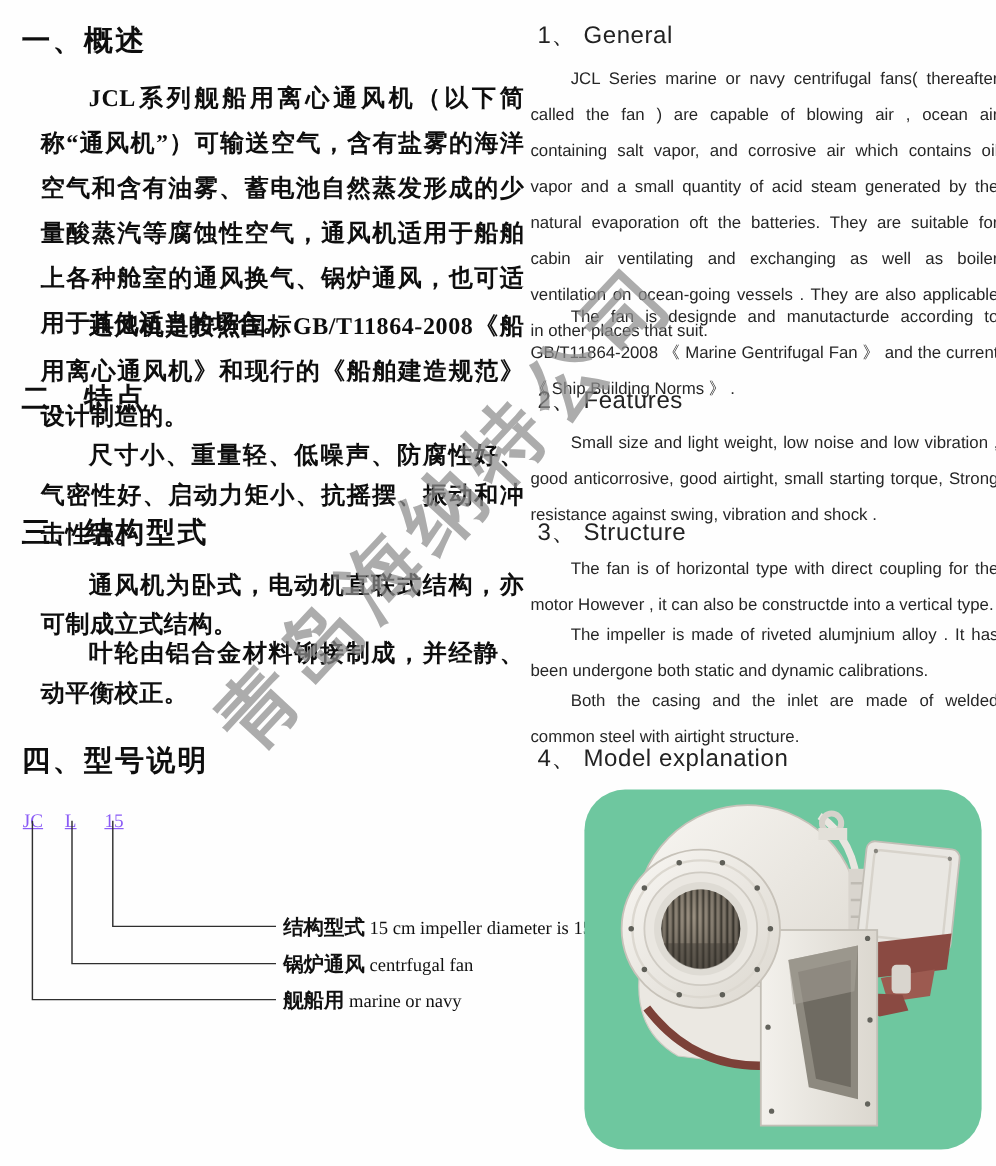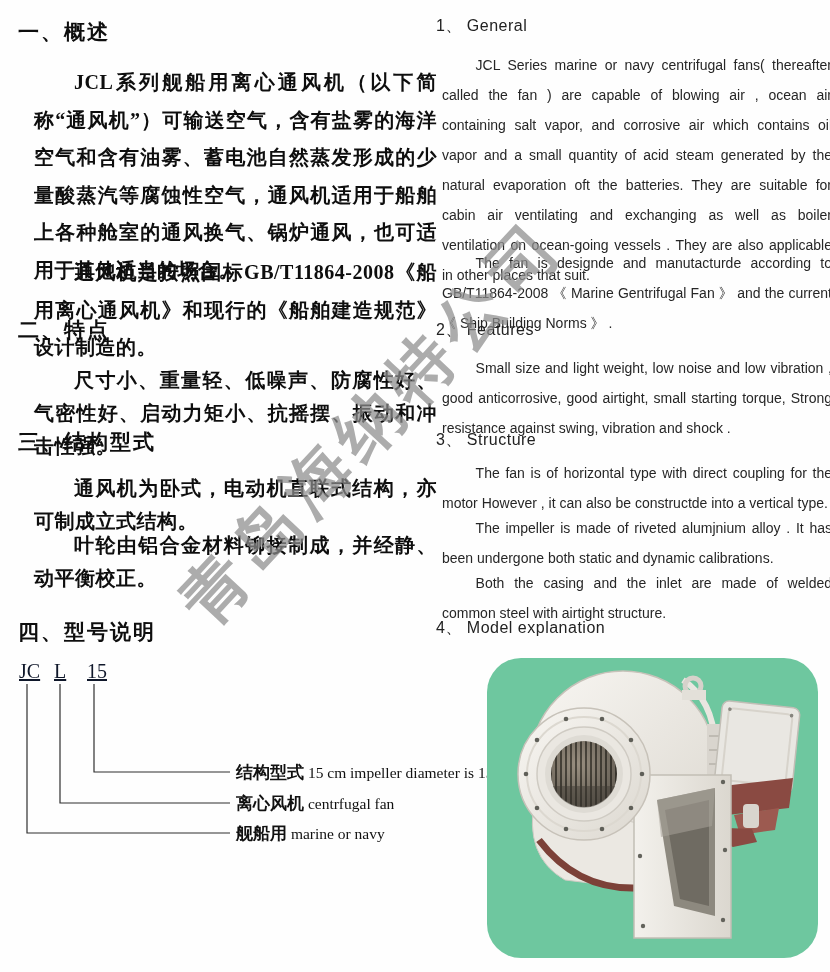--- a/index.html
+++ b/index.html
@@ -12,35 +12,35 @@
     position:absolute;left:372px;top:422px;z-index:5;
     transform:translate(-50%,-50%) rotate(-47deg);
     font-family:"Liberation Sans",sans-serif;
     font-weight:bold;font-size:66px;letter-spacing:9px;white-space:nowrap;
     color:#8d8d8d;opacity:0.72;pointer-events:none;
   }
 
   
   .zh{font-family:"Liberation Serif",serif;color:#0e0e0e;font-weight:bold;}
   .col-left{position:absolute;left:18px;top:0;width:403px;height:660px;z-index:1;}
-  .zh-h{position:absolute;left:0;font-size:21px;letter-spacing:2px;}
+  .zh-h{position:absolute;left:0;font-size:24px;letter-spacing:2px;}
   .zh-p{position:absolute;left:0;width:403px;font-size:20px;line-height:37.5px;
         text-align:justify;text-indent:2em;letter-spacing:0.5px;margin:16px;}
   .zh-p.tight{line-height:33px;}
 
   
   .col-right{position:absolute;left:432px;top:0;width:392px;height:660px;z-index:1;}
-  .en-h{position:absolute;left:4px;font-size:16px;color:#222;letter-spacing:0.5px;}
+  .en-h{position:absolute;left:16px;font-size:20px;color:#222;letter-spacing:0.5px;}
   .en-p{position:absolute;left:0;width:390px;font-size:14px;line-height:30px;color:#262626;
         text-align:justify;text-indent:2.4em;margin:10px;}
 
   
   .diagram{position:absolute;left:14px;top:656px;width:480px;height:220px;z-index:1;}
-  .code-part{position:absolute;top:4px;font-family:"Liberation Serif",serif;
-             font-size:20px;color:#0f172a;text-decoration:underline;}
+  .code-part{position:absolute;top:20px;font-family:"Liberation Serif",serif;
+             font-size:16px;color:#8b5cf6;text-decoration:underline;}
   .diagram svg{position:absolute;left:0;top:0;}
   .dg-label{position:absolute;left:222px;white-space:nowrap;font-family:"Liberation Serif",serif;color:#111;}
   .dg-label .lz{font-weight:bold;font-size:17px;}
   .dg-label .le{font-weight:normal;font-size:15.5px;}
 
   
   .photo{position:absolute;left:487px;top:658px;width:331px;height:300px;z-index:4;
          background:#6ec79f;border-radius:34px;overflow:hidden;}
 </style>
 </head>
@@ -89,21 +89,21 @@
     <svg width="480" height="220">
       <path d="M80,28 V116 H216" fill="none" stroke="#2f2f2f" stroke-width="1.2"></path>
       <path d="M46,28 V147 H216" fill="none" stroke="#2f2f2f" stroke-width="1.2"></path>
       <path d="M13,28 V177 H216" fill="none" stroke="#2f2f2f" stroke-width="1.2"></path>
     </svg>
 
     <div class="dg-label" style="top:105px">
       <span class="lz">结构型式</span><span class="le"> 15 cm impeller diameter is 15cm</span>
     </div>
     <div class="dg-label" style="top:136px">
-      <span class="lz">离心风机</span><span class="le"> centrfugal fan</span>
+      <span class="lz">锅炉通风</span><span class="le"> centrfugal fan</span>
     </div>
     <div class="dg-label" style="top:166px">
       <span class="lz">舰船用</span><span class="le"> marine or navy</span>
     </div>
   </div>
 
   <div class="photo">
     <svg width="331" height="300" viewBox="0 0 331 300">
       <defs>
         <linearGradient id="gMetal" x1="0" y1="0" x2="1" y2="1">

